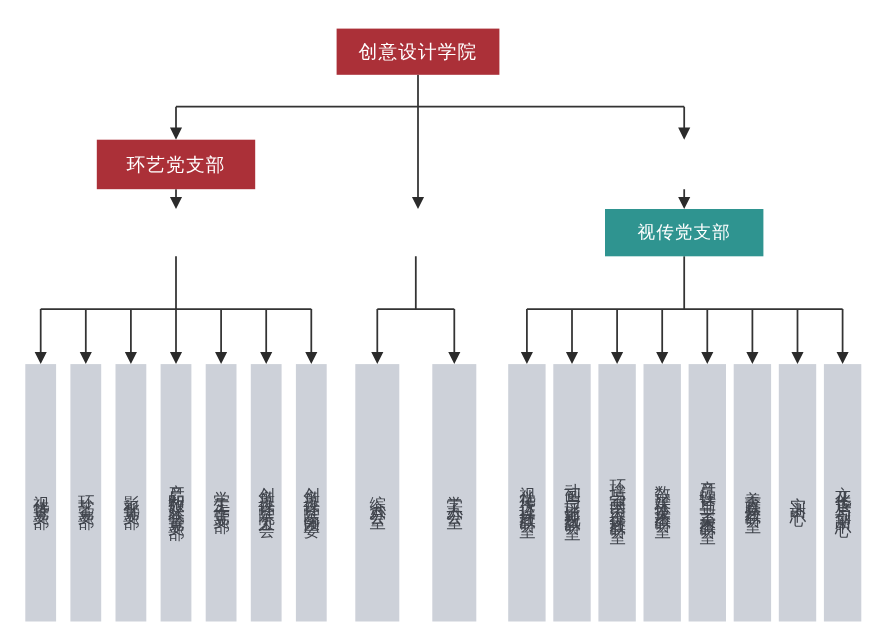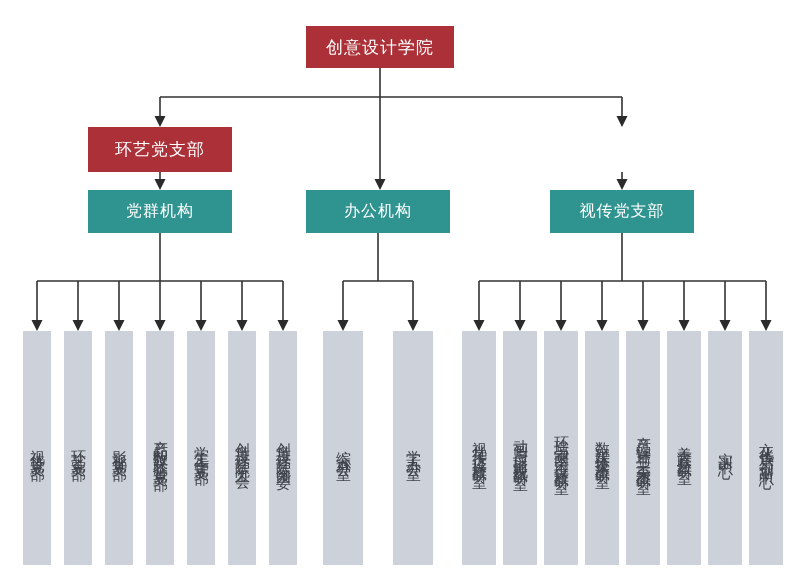--- a/index.html
+++ b/index.html
@@ -77,26 +77,20 @@
   </svg>
 
   <div class="node red lvl1" style="left:306px;top:26px;width:148px;height:42px">
     <span>创意设计学院</span>
   </div>
 
   <div class="node red lvl2" style="left:88px;top:127px;width:144px;height:45px">
     <span>环艺党支部</span>
   </div>
 
-  <div class="node teal lvl3" style="left:88px;top:190px;width:144px;height:43px">
-    <span>党群机构</span>
-  </div>
-  <div class="node teal lvl3" style="left:306px;top:190px;width:144px;height:43px">
-    <span>办公机构</span>
-  </div>
   <div class="node teal lvl3" style="left:550px;top:190px;width:144px;height:43px">
     <span>视传党支部</span>
   </div>
 
   <div class="leaf" style="left:23px;width:28px">
     <span class="vtext">视传党支部</span>
   </div>
   <div class="leaf" style="left:64px;width:28px">
     <span class="vtext">环艺党支部</span>
   </div>

